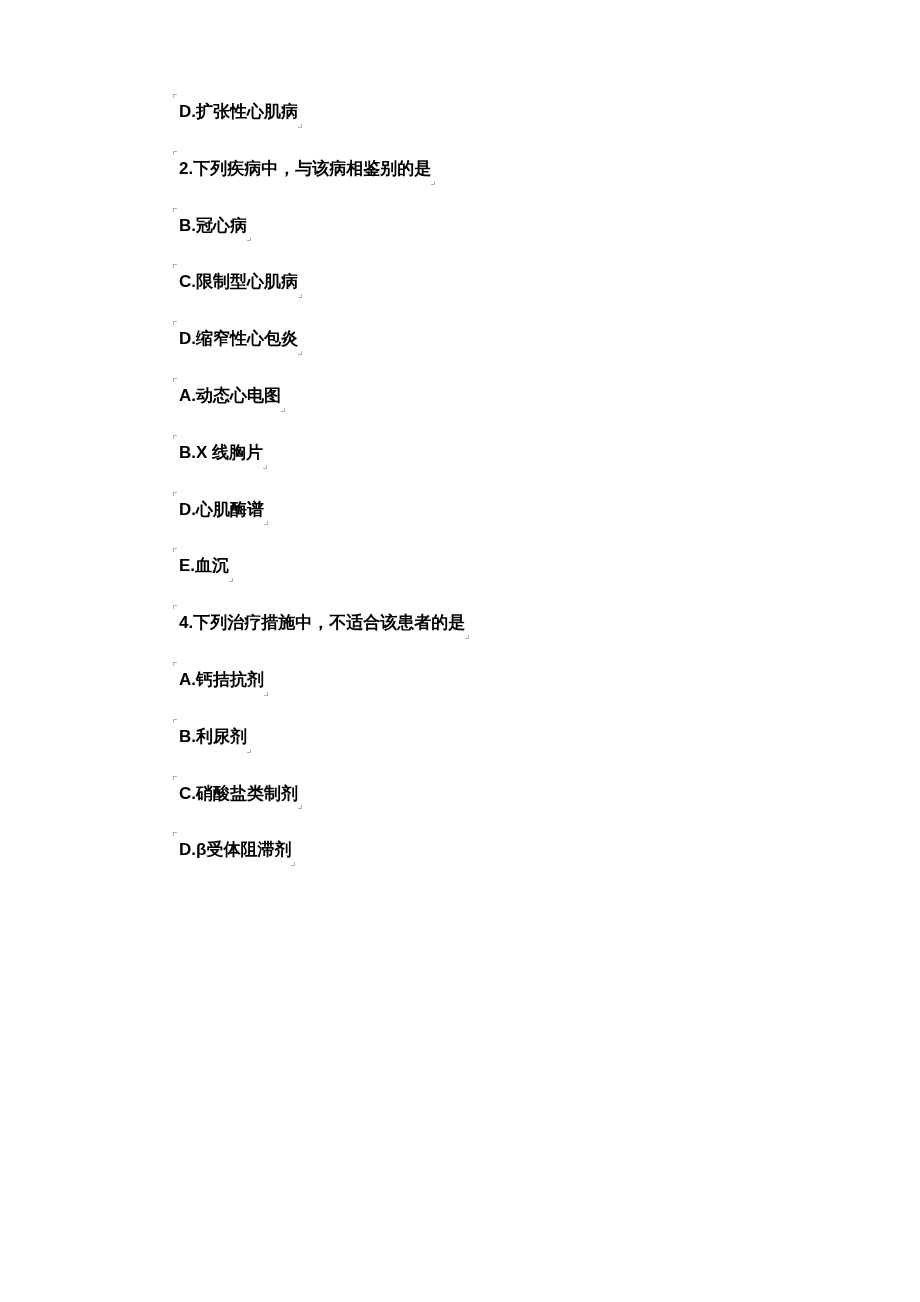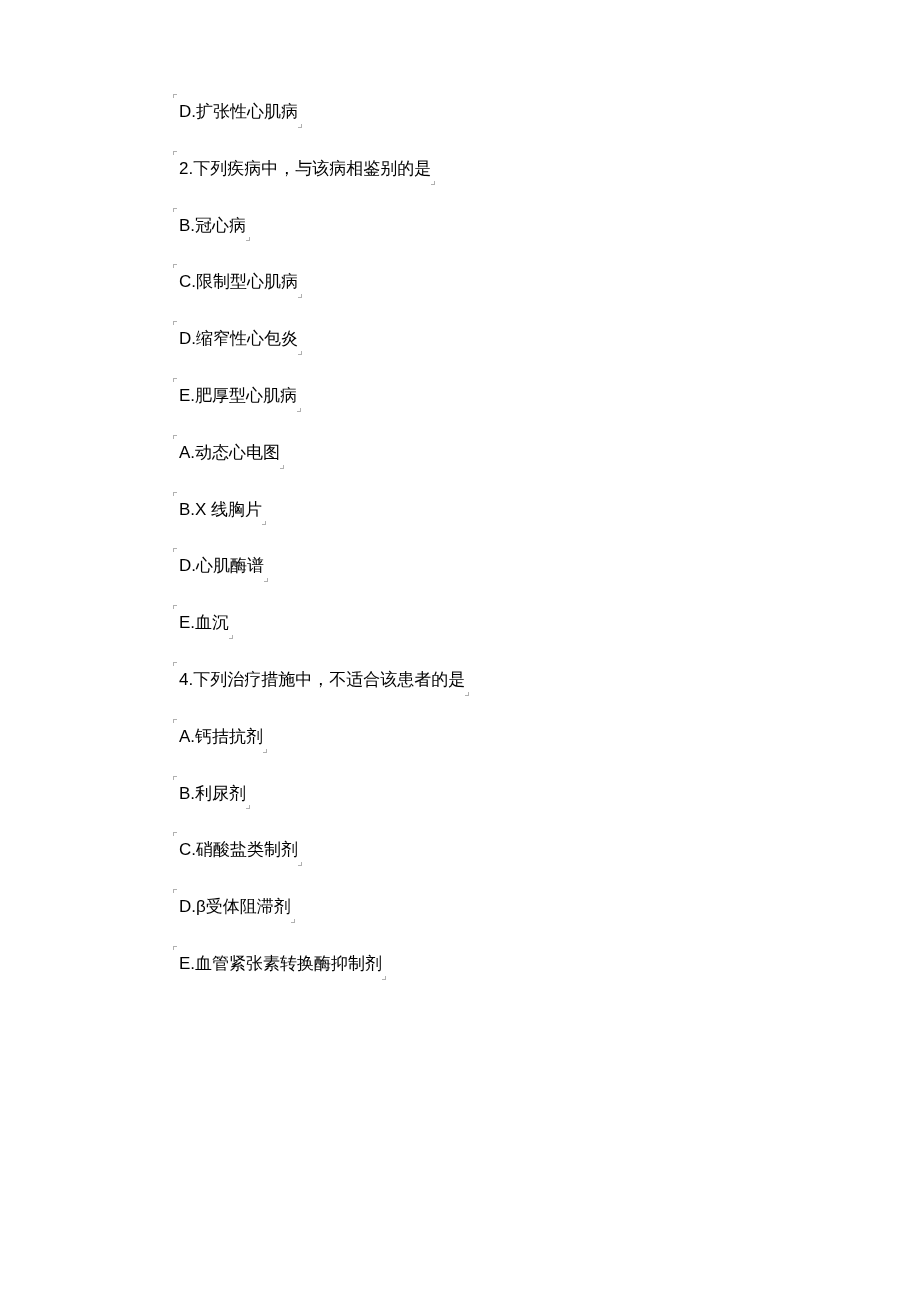--- a/index.html
+++ b/index.html
@@ -15,20 +15,21 @@
       font-size: 17px;
       color: #000000;
       padding-top: 100px;
       padding-left: 179px;
     }
     .line {
       display: inline-block;
       position: relative;
       margin-bottom: 33px;
       line-height: 1.4;
+      font-weight: bold;
     }
     .line-wrapper {
       display: block;
     }
     .corner-tl {
       position: absolute;
       top: -6px;
       left: -6px;
       width: 4px;
       height: 4px;
@@ -47,24 +48,22 @@
   </style>
 </head>
 <body>
 
 <div>
   <div class="line-wrapper"><span class="line">D.扩张性心肌病<span class="corner-tl"></span><span class="corner-br"></span></span></div>
   <div class="line-wrapper"><span class="line">2.下列疾病中，与该病相鉴别的是<span class="corner-tl"></span><span class="corner-br"></span></span></div>
   <div class="line-wrapper"><span class="line">B.冠心病<span class="corner-tl"></span><span class="corner-br"></span></span></div>
   <div class="line-wrapper"><span class="line">C.限制型心肌病<span class="corner-tl"></span><span class="corner-br"></span></span></div>
   <div class="line-wrapper"><span class="line">D.缩窄性心包炎<span class="corner-tl"></span><span class="corner-br"></span></span></div>
-  <div class="line-wrapper"><span class="line">E.肥厚型心肌病<span class="corner-tl"></span><span class="corner-br"></span></span></div>
   <div class="line-wrapper"><span class="line">A.动态心电图<span class="corner-tl"></span><span class="corner-br"></span></span></div>
   <div class="line-wrapper"><span class="line">B.X 线胸片<span class="corner-tl"></span><span class="corner-br"></span></span></div>
   <div class="line-wrapper"><span class="line">D.心肌酶谱<span class="corner-tl"></span><span class="corner-br"></span></span></div>
   <div class="line-wrapper"><span class="line">E.血沉<span class="corner-tl"></span><span class="corner-br"></span></span></div>
   <div class="line-wrapper"><span class="line">4.下列治疗措施中，不适合该患者的是<span class="corner-tl"></span><span class="corner-br"></span></span></div>
   <div class="line-wrapper"><span class="line">A.钙拮抗剂<span class="corner-tl"></span><span class="corner-br"></span></span></div>
   <div class="line-wrapper"><span class="line">B.利尿剂<span class="corner-tl"></span><span class="corner-br"></span></span></div>
   <div class="line-wrapper"><span class="line">C.硝酸盐类制剂<span class="corner-tl"></span><span class="corner-br"></span></span></div>
   <div class="line-wrapper"><span class="line">D.β受体阻滞剂<span class="corner-tl"></span><span class="corner-br"></span></span></div>
-  <div class="line-wrapper"><span class="line">E.血管紧张素转换酶抑制剂<span class="corner-tl"></span><span class="corner-br"></span></span></div>
 </div>
 
 </body></html>

